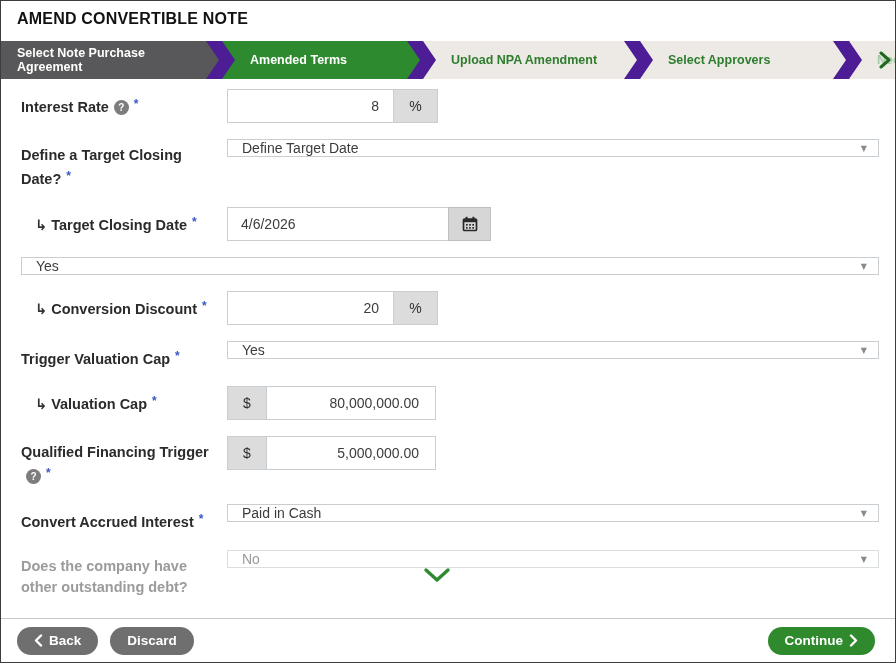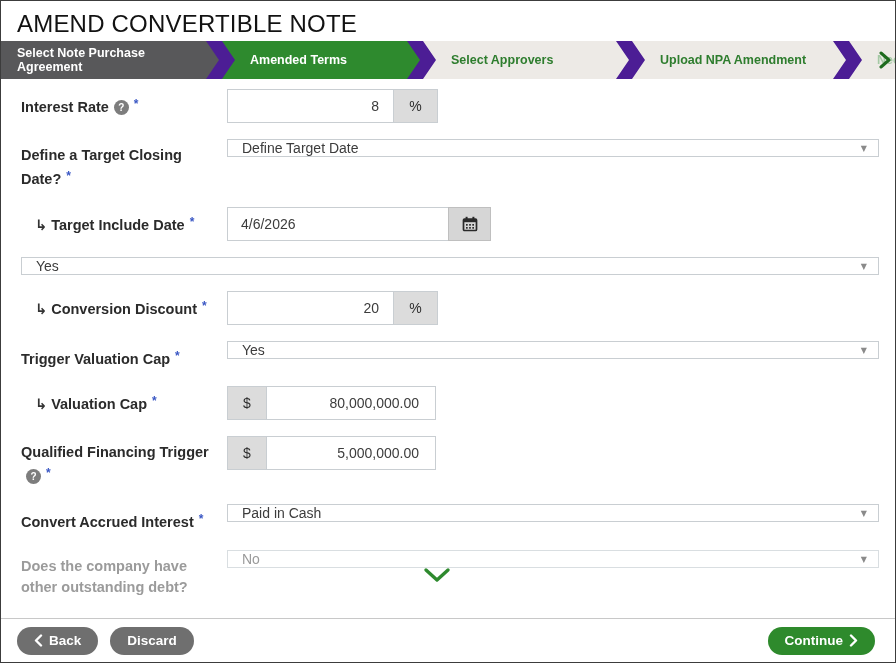--- a/index.html
+++ b/index.html
@@ -5,21 +5,21 @@
   * { margin:0; padding:0; box-sizing:border-box; }
   html,body { background:#fff; }
   body { font-family:"Liberation Sans", sans-serif; width:896px; height:663px; }
   .app {
     position:relative; width:896px; height:663px; background:#fff;
     border:1px solid #3c3c3c; overflow:hidden;
   }
 
   
   .header { height:40px; padding:9px 16px 0 16px; }
-  .page-title { font-size:24px; font-weight:400; color:#121212; letter-spacing:.2px; }
+  .page-title { font-size:16px; font-weight:700; color:#121212; letter-spacing:.2px; }
 
   
   .wizard { display:flex; height:38px; background:#4c1d95; width:100%; }
   .step {
     height:38px; display:flex; align-items:center;
     font-size:12.5px; font-weight:700; line-height:1.15;
     padding:0 18px 0 16px; flex:0 0 auto; margin-right:3px;
     clip-path: polygon(0 0, calc(100% - 13px) 0, 100% 50%, calc(100% - 13px) 100%, 0 100%);
     cursor:pointer;
   }
@@ -115,25 +115,25 @@
     <div class="page-title">AMEND CONVERTIBLE NOTE</div>
   </div>
 
   <div class="wizard">
     <div class="step completed">
       <span class="step-label">Select Note Purchase Agreement</span>
     </div>
     <div class="step active notched">
       <span class="step-label">Amended Terms</span>
     </div>
+    <div class="step upcoming notched w4">
+      <span class="step-label">Upload NPA Amendment</span>
+    </div>
     <div class="step upcoming notched">
       <span class="step-label">Select Approvers</span>
-    </div>
-    <div class="step upcoming notched w4">
-      <span class="step-label">Upload NPA Amendment</span>
     </div>
     <div class="step last notched">
       <span class="step-label">Need to</span>
       <span class="more-steps">
         <svg width="14" height="18" viewBox="0 0 14 18">
             <polyline points="3,2 11,9 3,16" fill="none" stroke="#1e6b1e" stroke-width="3" stroke-linecap="round" stroke-linejoin="round"></polyline>
           </svg>
       </span>
     </div>
   </div>
@@ -159,21 +159,21 @@
       <div class="field">
         <div class="select">
           <span>Define Target Date</span>
           <span class="caret">▼</span>
         </div>
       </div>
     </div>
 
     <div class="row">
       <div class="label sub">
-        <span class="sub-arrow">↳</span><span class="lbl-txt">Target Include Date</span><span class="req">*</span>
+        <span class="sub-arrow">↳</span><span class="lbl-txt">Target Closing Date</span><span class="req">*</span>
       </div>
       <div class="field">
         <div class="ibox">
           <input class="txt date" value="4/6/2026" style="">
           <span class="cal-btn">
             <svg width="16" height="16" viewBox="0 0 16 16">
               <rect x="1.5" y="3" width="13" height="11.5" rx="1" fill="none" stroke="#2a2a2a" stroke-width="1.7"></rect>
               <rect x="1.5" y="3" width="13" height="3.2" fill="#2a2a2a"></rect>
               <rect x="3.6" y="0.8" width="2" height="3" fill="#2a2a2a"></rect>
               <rect x="10.4" y="0.8" width="2" height="3" fill="#2a2a2a"></rect>

